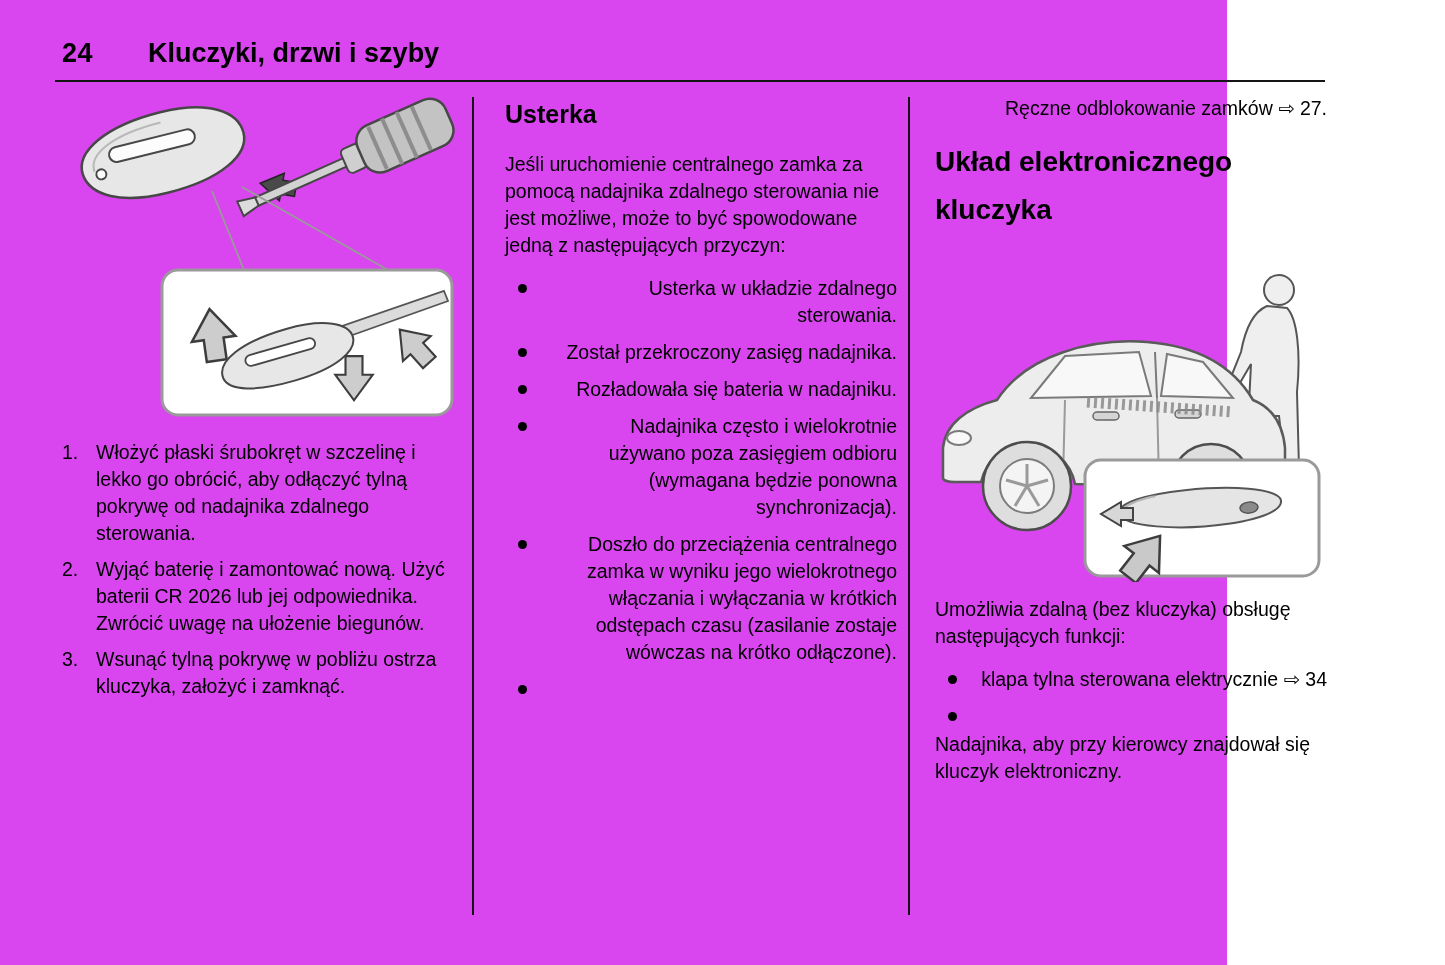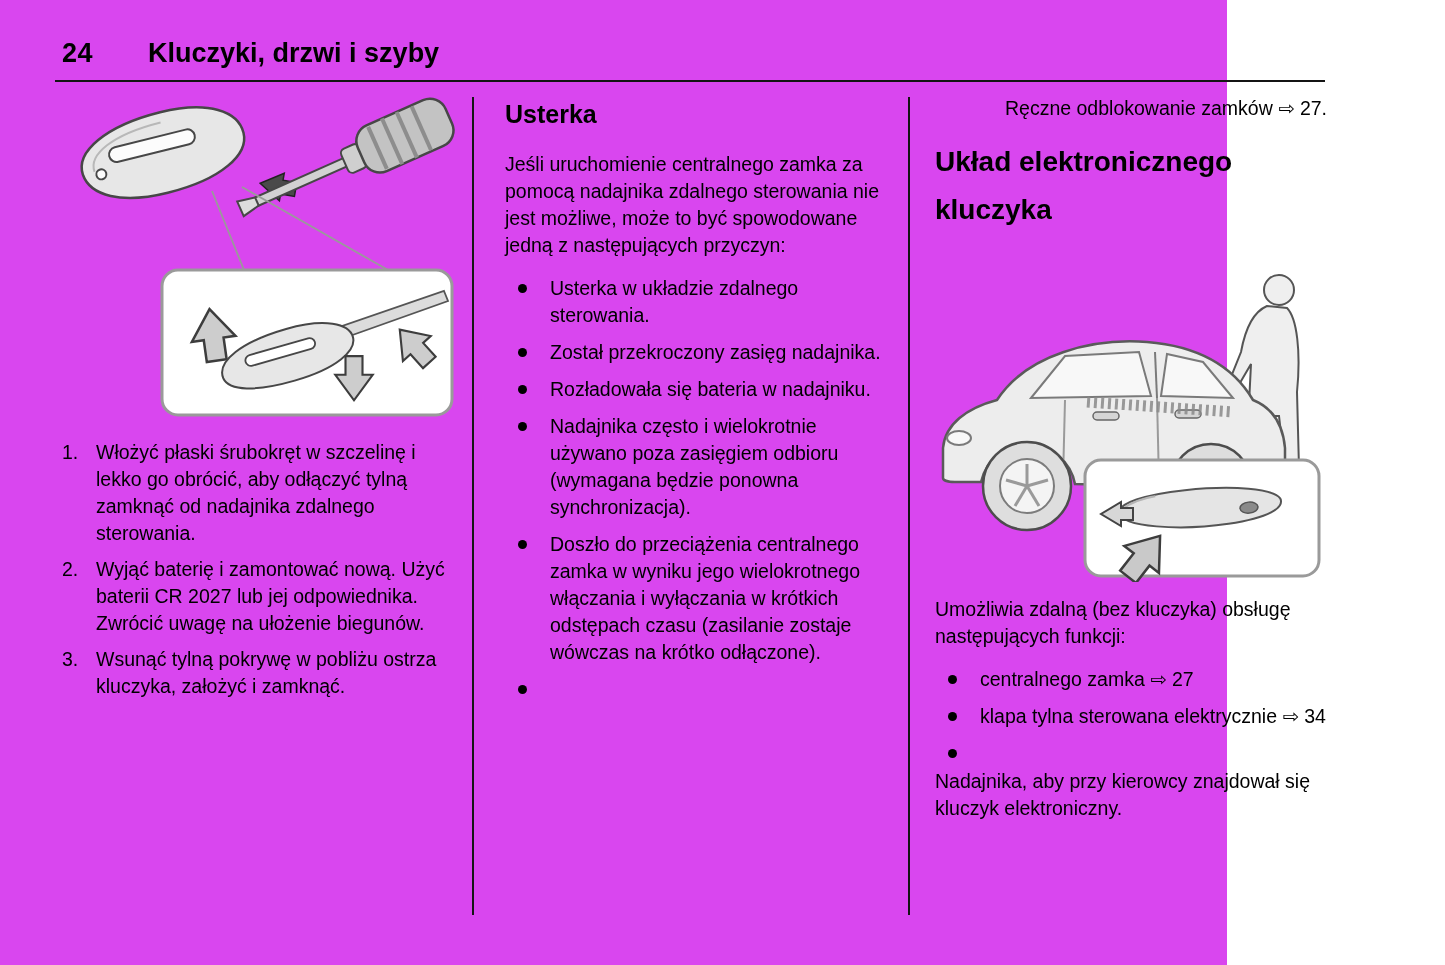--- a/index.html
+++ b/index.html
@@ -34,21 +34,21 @@
   .fig svg { display:block; }
 
   .steps { list-style:none; margin:14px 0 0; padding:0; }
   .step { display:flex; margin-bottom:9px; }
   .step-num { flex:0 0 34px; }
   .step-text { flex:1; }
 
   .bullets { list-style:none; margin:0 0 8px; padding:0; }
   .bullet { display:flex; margin-bottom:10px; }
   .dot { flex:0 0 auto; width:9px; height:9px; border-radius:50%; background:#000; margin:9px 23px 0 13px; }
-  .btext { flex:1; }
+  .btext { flex:1;text-align:right; }
 
   .ref-line { margin-bottom:20px;text-align:right; }
   .outro { margin-top:4px; }
 </style>
 </head>
 <body>
 
 <div class="sheet">
 
   <header class="page-header">
@@ -100,25 +100,25 @@
 
         <path d="M -10 12 L -10 34 L 10 34 L 10 12 L 22 12 L 0 -18 L -22 12 Z" transform="translate(348,246) rotate(-42) scale(0.85)" fill="#cdcdcd" stroke="#3d3d3d" stroke-width="2.5"></path>
 
         <path d="M -10 12 L -10 34 L 10 34 L 10 12 L 22 12 L 0 -18 L -22 12 Z" transform="translate(292,290) rotate(180) scale(0.85)" fill="#cdcdcd" stroke="#3d3d3d" stroke-width="2.5"></path>
       </svg>
     </figure>
 
     <ol class="steps">
       <li class="step">
         <span class="step-num">1.</span>
-        <span class="step-text">Włożyć płaski śrubokręt w szczelinę i lekko go obrócić, aby odłączyć tylną zamknąć od nadajnika zdalnego sterowania.</span>
+        <span class="step-text">Włożyć płaski śrubokręt w szczelinę i lekko go obrócić, aby odłączyć tylną pokrywę od nadajnika zdalnego sterowania.</span>
       </li>
       <li class="step">
         <span class="step-num">2.</span>
-        <span class="step-text">Wyjąć baterię i zamontować nową. Użyć baterii CR 2027 lub jej odpowiednika. Zwrócić uwagę na ułożenie biegunów.</span>
+        <span class="step-text">Wyjąć baterię i zamontować nową. Użyć baterii CR 2026 lub jej odpowiednika. Zwrócić uwagę na ułożenie biegunów.</span>
       </li>
       <li class="step">
         <span class="step-num">3.</span>
         <span class="step-text">Wsunąć tylną pokrywę w pobliżu ostrza kluczyka, założyć i zamknąć.</span>
       </li>
     </ol>
   </section>
 
   <section class="col col2">
     <h2 class="h-med">Usterka</h2>
@@ -195,24 +195,20 @@
         </g>
         <path d="M 20 -6 L 20 6 L 8 6 L 8 12 L -12 0 L 8 -12 L 8 -6 Z" transform="translate(178,262)" fill="#d7d7d7" stroke="#444" stroke-width="2"></path>
         <path d="M -10 12 L -10 34 L 10 34 L 10 12 L 22 12 L 0 -18 L -22 12 Z" transform="translate(214,298) rotate(38)" fill="#c9c9c9" stroke="#3d3d3d" stroke-width="2.5"></path>
       </svg>
     </figure>
 
     <p>Umożliwia zdalną (bez kluczyka) obsługę następujących funkcji:</p>
     <ul class="bullets">
       <li class="bullet">
         <span class="dot"></span>
-        <span class="btext">centralnego zamka ⇨ 27</span>
-      </li>
-      <li class="bullet">
-        <span class="dot"></span>
         <span class="btext">klapa tylna sterowana elektrycznie ⇨ 34</span>
       </li>
       <li class="bullet">
         <span class="dot"></span>
       </li>
     </ul>
     <p class="outro">Nadajnika, aby przy kierowcy znajdował się kluczyk elektroniczny.</p>
   </section>
 
 </div>

